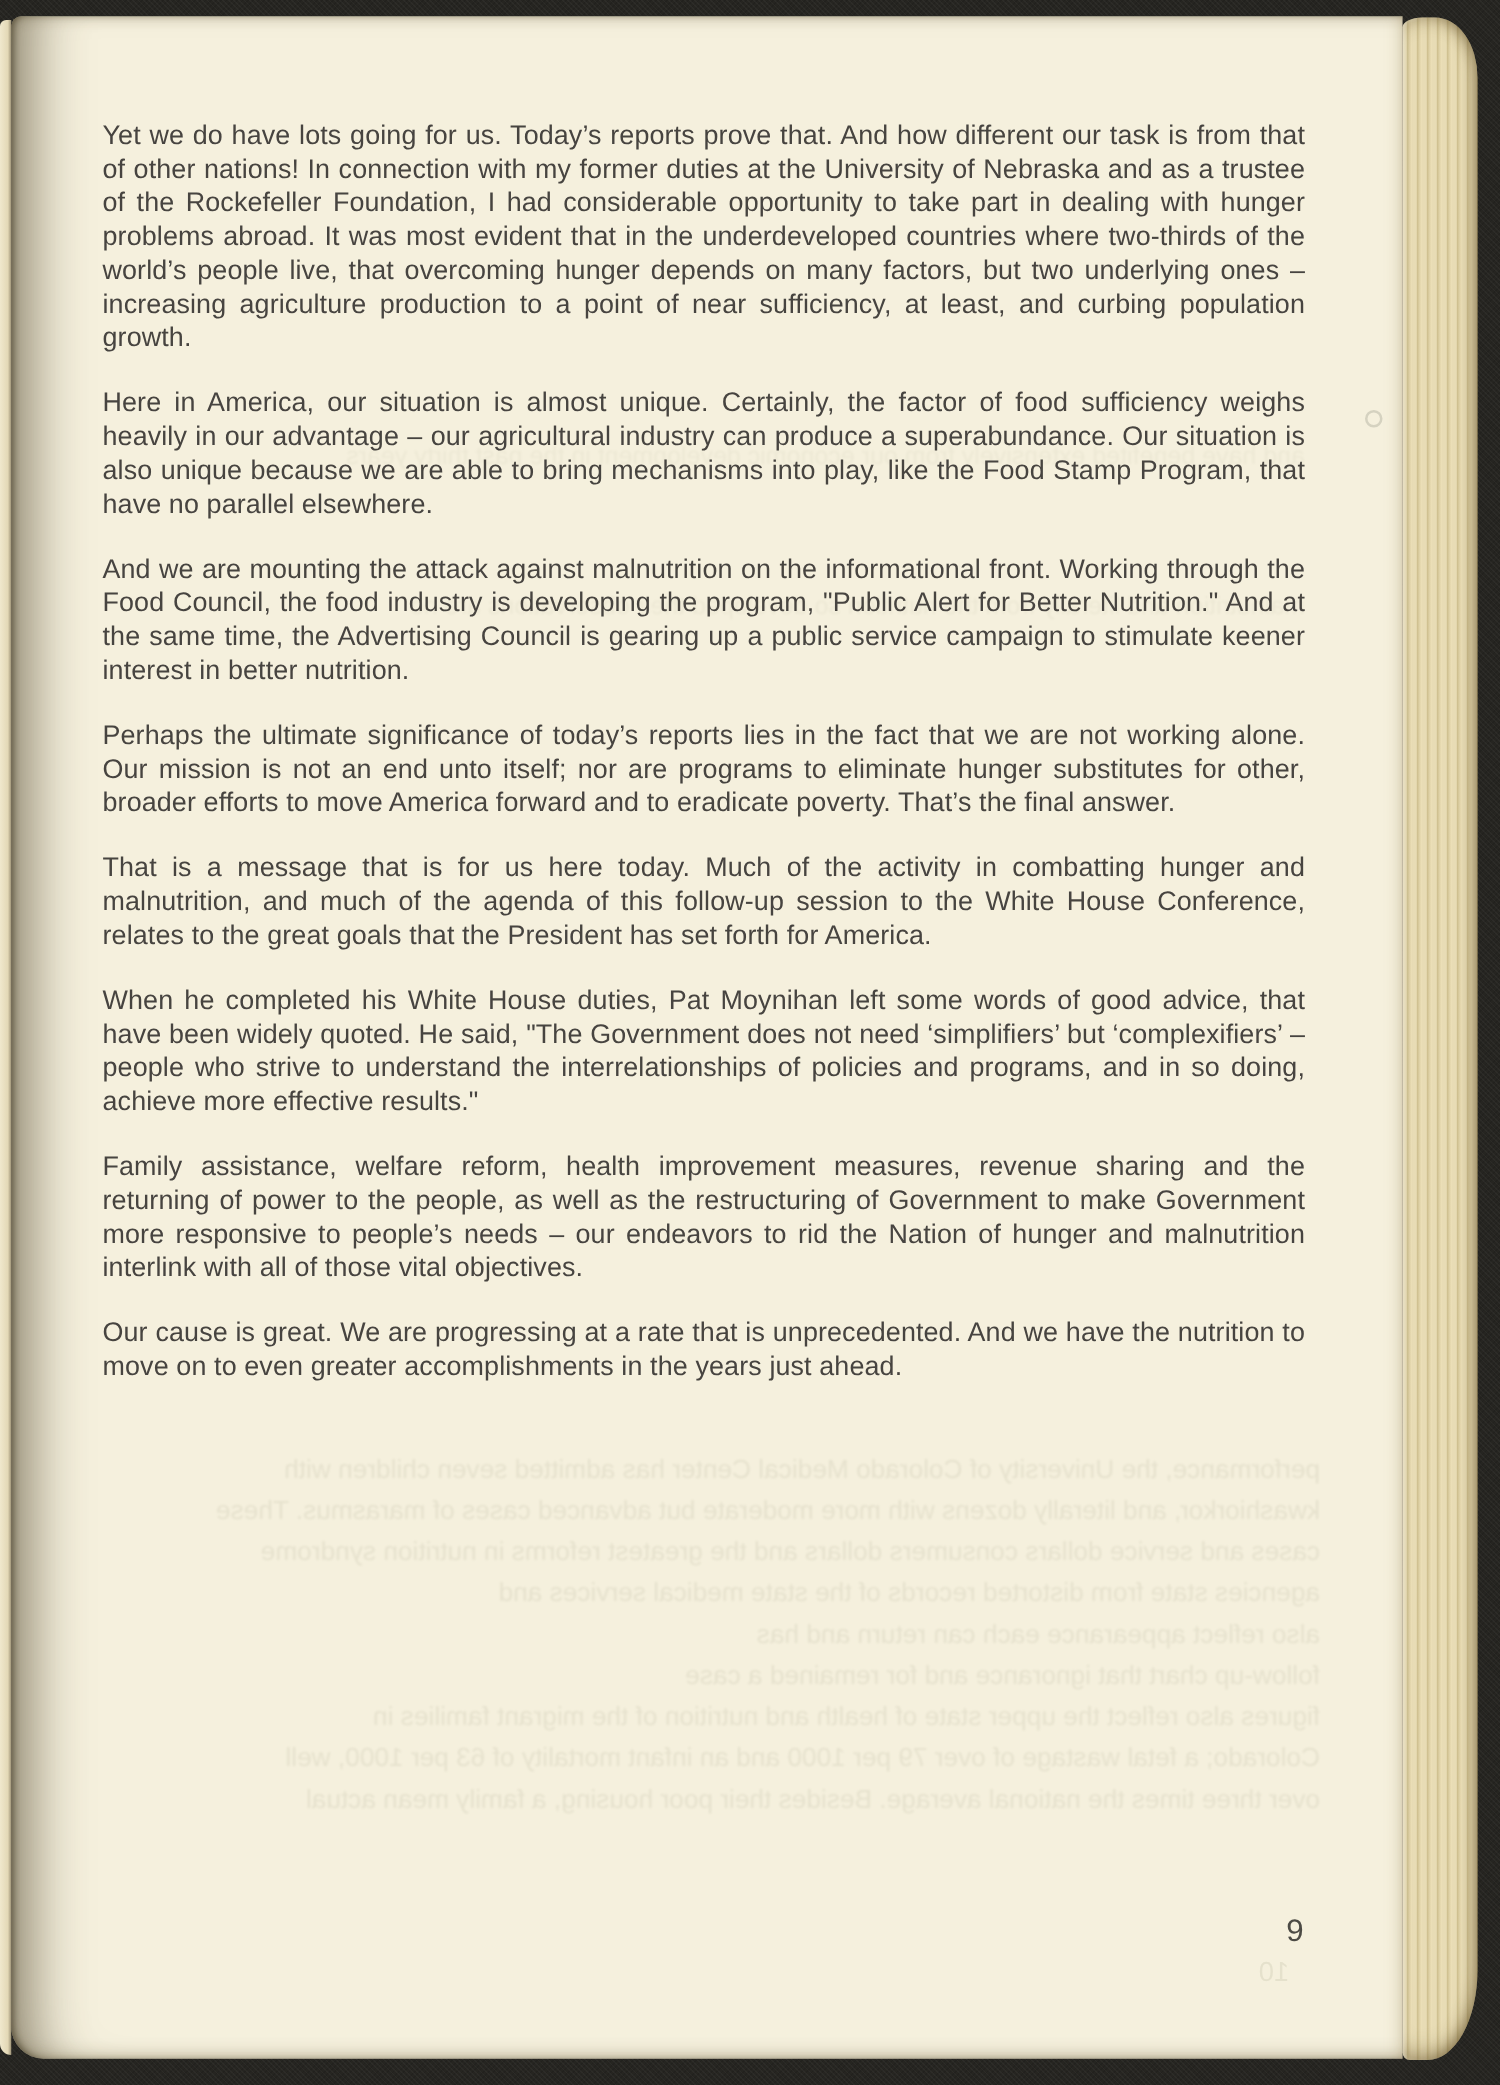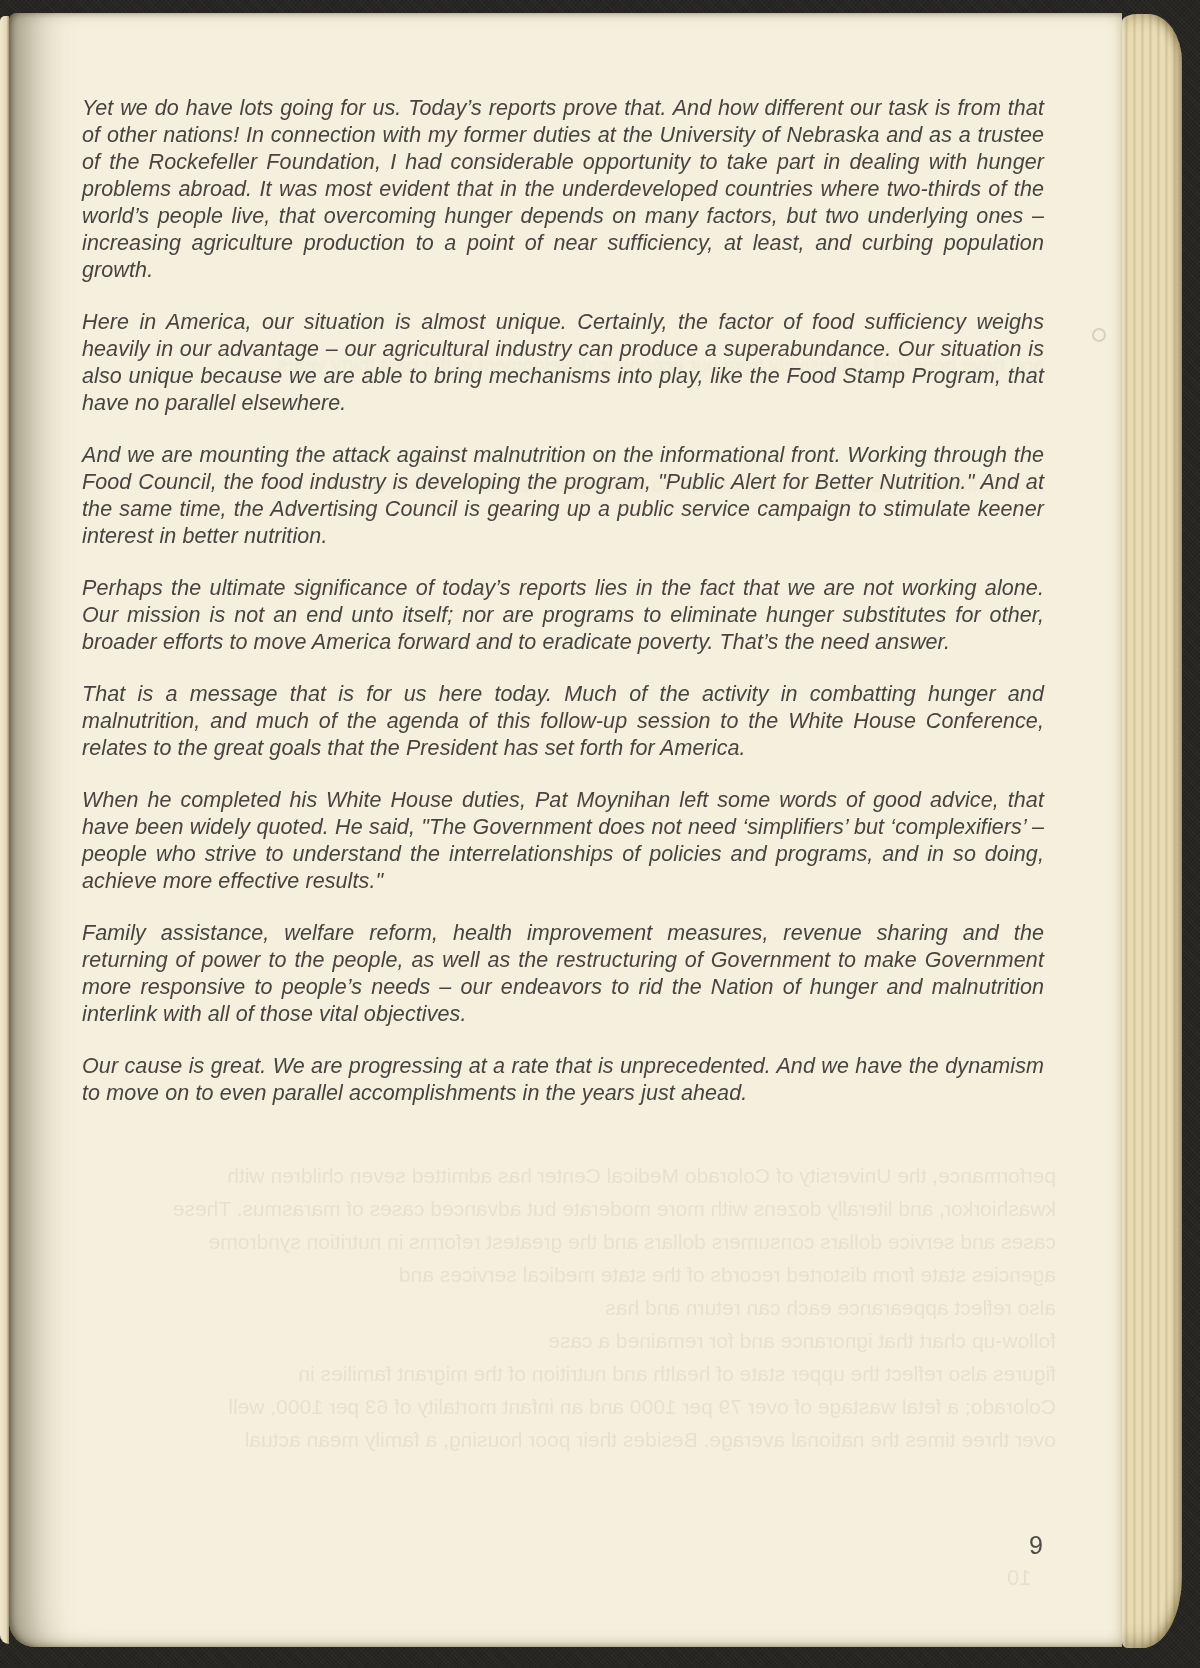--- a/index.html
+++ b/index.html
@@ -52,21 +52,20 @@
 
   
   .text-block {
     position: absolute; left: 73px; top: 82px;
     width: 962px;
     color: #474440;
     font-size: 21.5px;
     line-height: 27px;
     letter-spacing: 0.1px;
     text-align: justify;
-    font-style: italic;
   }
   .text-block p { margin: 0 0 25px 0; }
 
   .page-number {
     position: absolute; left: 1020px; top: 1518px;
     font-size: 25px; color: #4c4b45;
   }
 
   
   .ghost-block {
@@ -121,25 +120,25 @@
 
   <div class="ghost-mid">
       <div>and have benefited extensively from our economic development in the past thirty years</div>
       <div>malnutrition and literally from the nutrition so developed their observations are no</div>
     </div>
 
   <div class="text-block">
       <p>Yet we do have lots going for us. Today’s reports prove that. And how different our task is from that of other nations! In connection with my former duties at the University of Nebraska and as a trustee of the Rockefeller Foundation, I had considerable opportunity to take part in dealing with hunger problems abroad. It was most evident that in the underdeveloped countries where two-thirds of the world’s people live, that overcoming hunger depends on many factors, but two underlying ones – increasing agriculture production to a point of near sufficiency, at least, and curbing population growth.</p>
       <p>Here in America, our situation is almost unique. Certainly, the factor of food sufficiency weighs heavily in our advantage – our agricultural industry can produce a superabundance. Our situation is also unique because we are able to bring mechanisms into play, like the Food Stamp Program, that have no parallel elsewhere.</p>
       <p>And we are mounting the attack against malnutrition on the informational front. Working through the Food Council, the food industry is developing the program, "Public Alert for Better Nutrition." And at the same time, the Advertising Council is gearing up a public service campaign to stimulate keener interest in better nutrition.</p>
-      <p>Perhaps the ultimate significance of today’s reports lies in the fact that we are not working alone. Our mission is not an end unto itself; nor are programs to eliminate hunger substitutes for other, broader efforts to move America forward and to eradicate poverty. That’s the need answer.</p>
+      <p>Perhaps the ultimate significance of today’s reports lies in the fact that we are not working alone. Our mission is not an end unto itself; nor are programs to eliminate hunger substitutes for other, broader efforts to move America forward and to eradicate poverty. That’s the final answer.</p>
       <p>That is a message that is for us here today. Much of the activity in combatting hunger and malnutrition, and much of the agenda of this follow-up session to the White House Conference, relates to the great goals that the President has set forth for America.</p>
       <p>When he completed his White House duties, Pat Moynihan left some words of good advice, that have been widely quoted. He said, "The Government does not need ‘simplifiers’ but ‘complexifiers’ – people who strive to understand the interrelationships of policies and programs, and in so doing, achieve more effective results."</p>
       <p>Family assistance, welfare reform, health improvement measures, revenue sharing and the returning of power to the people, as well as the restructuring of Government to make Government more responsive to people’s needs – our endeavors to rid the Nation of hunger and malnutrition interlink with all of those vital objectives.</p>
-      <p>Our cause is great. We are progressing at a rate that is unprecedented. And we have the dynamism to move on to even parallel accomplishments in the years just ahead.</p>
+      <p>Our cause is great. We are progressing at a rate that is unprecedented. And we have the nutrition to move on to even greater accomplishments in the years just ahead.</p>
     </div>
 
   <div class="ghost-block">
       <div>performance, the University of Colorado Medical Center has admitted seven children with</div>
       <div>kwashiorkor, and literally dozens with more moderate but advanced cases of marasmus. These</div>
       <div>cases and service dollars consumers dollars and the greatest reforms in nutrition syndrome</div>
       <div>agencies state from distorted records of the state medical services and</div>
       <div>also reflect appearance each can return and has</div>
       <div>follow-up chart that ignorance and for remained a case</div>
       <div>figures also reflect the upper state of health and nutrition of the migrant families in</div>

